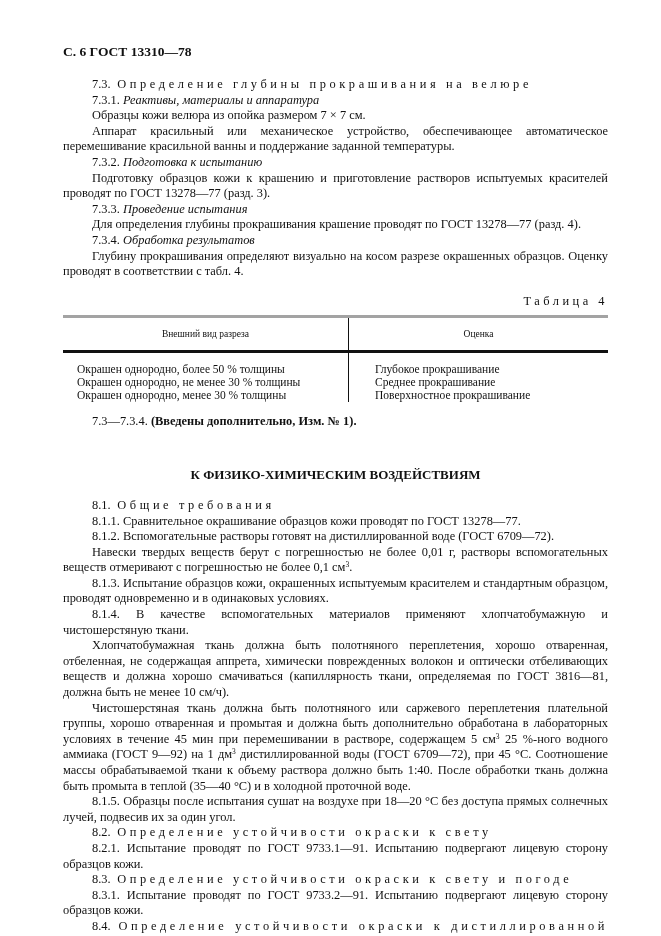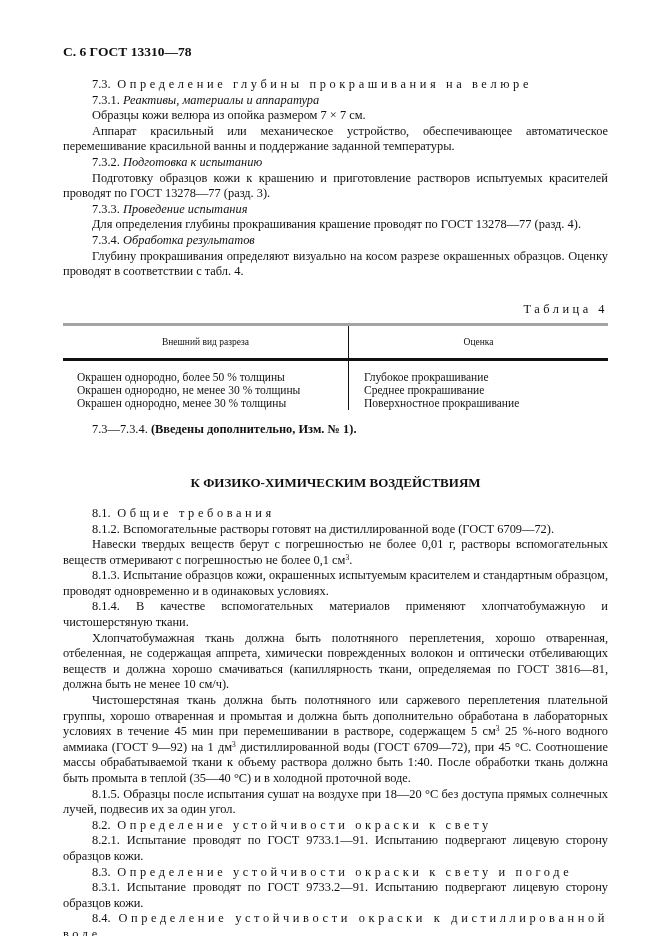--- a/index.html
+++ b/index.html
@@ -12,31 +12,31 @@
       position: absolute; left: 63px; top: 44px;
       font-weight: bold; font-size: 13.5px; letter-spacing: 0px;
     }
     .content { position: absolute; left: 63px; top: 77px; width: 545px; }
     p { margin: 0; text-align: justify; }
     .ind { text-indent: 29px; }
     .spaced { letter-spacing: 3.6px; }
     .spaced .num { letter-spacing: 0; }
     .it { font-style: italic; }
     .b { font-weight: bold; }
-    .table-cap { text-align: right; letter-spacing: 3.5px; margin-top: 22px; }
+    .table-cap { text-align: right; letter-spacing: 3.5px; margin-top: 14px; }
     table.t4 { width: 545px; border-collapse: collapse; margin-top: 6px; }
     table.t4 th {
       font-weight: normal; font-size: 9.5px; height: 32px;
       border-top: 3px solid #a3a3a3; border-bottom: 3px solid #111;
       text-align: center; padding: 0;
     }
     table.t4 th.c1, table.t4 td.c1 { border-right: 1.2px solid #111; width: 271px; }
     table.t4 td { padding: 0 0 0 14px; vertical-align: top; line-height: 13px; font-size: 11.5px; font-family: Liberation Serif, serif; }
     table.t4 tr.first td { padding-top: 10px; }
-    table.t4 td.c2 { padding-left: 15px; }
+    table.t4 td.c2 { padding-left: 26px; }
     .note { margin-top: 12px; }
     h2 {
       margin: 22px 0 16px 0; font-size: 13px; line-height: 15px;
       text-align: center; font-weight: bold;
     }
     sup { font-size: 7.5px; line-height: 0; vertical-align: 4px; }
   </style>
 </head>
 <body>
 
@@ -79,20 +79,21 @@
   </table>
 
   <p class="ind note"><span>7.3—7.3.4.</span> <span class="b">(Введены дополнительно, Изм. № 1).</span></p>
 
   <h2>
     <br>
     <span>К ФИЗИКО-ХИМИЧЕСКИМ ВОЗДЕЙСТВИЯМ</span>
   </h2>
 
   <p class="ind spaced"><span class="num">8.1.</span> <span>Общие требования</span></p>
+  <p class="ind">8.1.1. Сравнительное окрашивание образцов кожи проводят по ГОСТ 13278—77.</p>
   <p class="ind">8.1.2. Вспомогательные растворы готовят на дистиллированной воде (ГОСТ 6709—72).</p>
   <p class="ind"><span>Навески твердых веществ берут с погрешностью не более 0,01 г, растворы вспомогательных веществ отмеривают с погрешностью не более 0,1 см</span><sup>3</sup><span>.</span></p>
   <p class="ind">8.1.3. Испытание образцов кожи, окрашенных испытуемым красителем и стандартным образцом, проводят одновременно и в одинаковых условиях.</p>
   <p class="ind">8.1.4. В качестве вспомогательных материалов применяют хлопчатобумажную и чистошерстяную ткани.</p>
   <p class="ind">Хлопчатобумажная ткань должна быть полотняного переплетения, хорошо отваренная, отбеленная, не содержащая аппрета, химически поврежденных волокон и оптически отбеливающих веществ и должна хорошо смачиваться (капиллярность ткани, определяемая по ГОСТ 3816—81, должна быть не менее 10 см/ч).</p>
   <p class="ind"><span>Чистошерстяная ткань должна быть полотняного или саржевого переплетения плательной группы, хорошо отваренная и промытая и должна быть дополнительно обработана в лабораторных условиях в течение 45 мин при перемешивании в растворе, содержащем 5 см</span><sup>3</sup><span> 25 %-ного водного аммиака (ГОСТ 9—92) на 1 дм</span><sup>3</sup><span> дистиллированной воды (ГОСТ 6709—72), при 45 °С. Соотношение массы обрабатываемой ткани к объему раствора должно быть 1:40. После обработки ткань должна быть промыта в теплой (35—40 °С) и в холодной проточной воде.</span></p>
   <p class="ind">8.1.5. Образцы после испытания сушат на воздухе при 18—20 °С без доступа прямых солнечных лучей, подвесив их за один угол.</p>
   <p class="ind spaced"><span class="num">8.2.</span> <span>Определение устойчивости окраски к свету</span></p>
   <p class="ind">8.2.1. Испытание проводят по ГОСТ 9733.1—91. Испытанию подвергают лицевую сторону образцов кожи.</p>
   <p class="ind spaced"><span class="num">8.3.</span> <span>Определение устойчивости окраски к свету и погоде</span></p>

